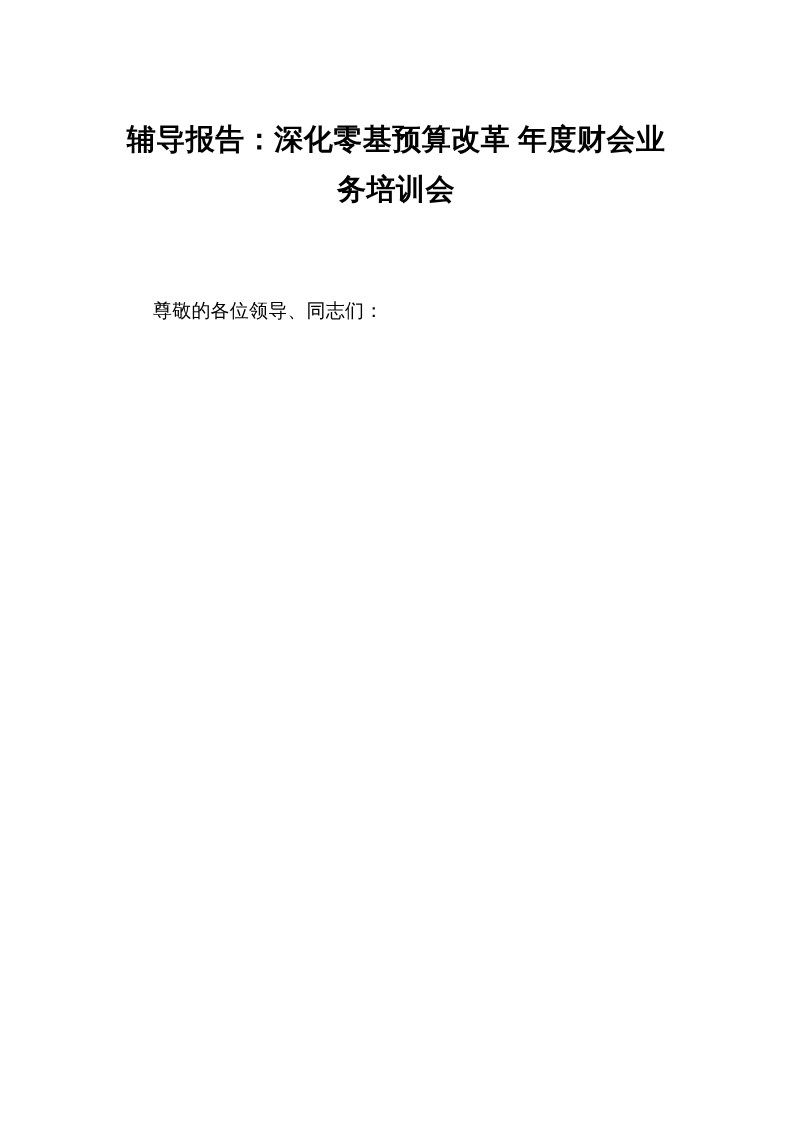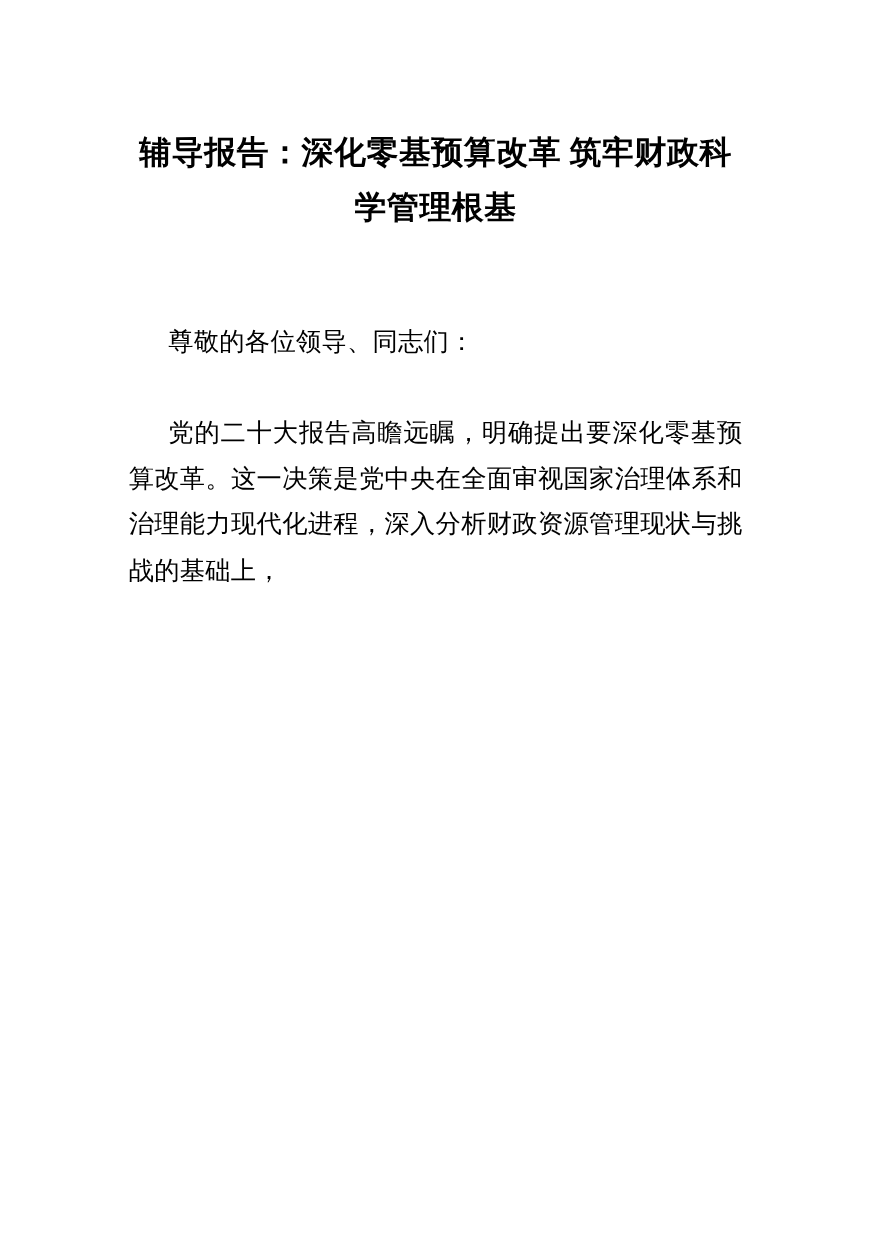--- a/index.html
+++ b/index.html
@@ -20,39 +20,38 @@
     }
     .doc-title {
       font-size: 29px;
       line-height: 50px;
       font-weight: bold;
       text-align: center;
       letter-spacing: 0.5px;
       margin: 0 0 76px 0;
     }
     .para {
-      font-size: 23px;
+      font-size: 19px;
       line-height: 41.5px;
       text-align: justify;
       text-indent: 36px;
       letter-spacing: 0.2px;
       margin: 0 0 41.5px 0;
       word-break: break-all;
     }
     .heading {
       font-weight: normal;
     }
   </style>
 </head>
 <body>
 
 <div class="page">
 
-  <h1 class="doc-title">辅导报告：深化零基预算改革 筑牢财政科学管理根基</h1>
+  <h1 class="doc-title">辅导报告：深化零基预算改革 年度财会业务培训会</h1>
 
   <p class="para">尊敬的各位领导、同志们：</p>
 
 
 
 
-  <p class="para">党的二十大报告高瞻远瞩，明确提出要深化零基预算改革。这一决策是党中央在全面审视国家治理体系和治理能力现代化进程，深入分析财政资源管理现状与挑战的基础上，</p>
 
 </div>
 
 </body></html>

